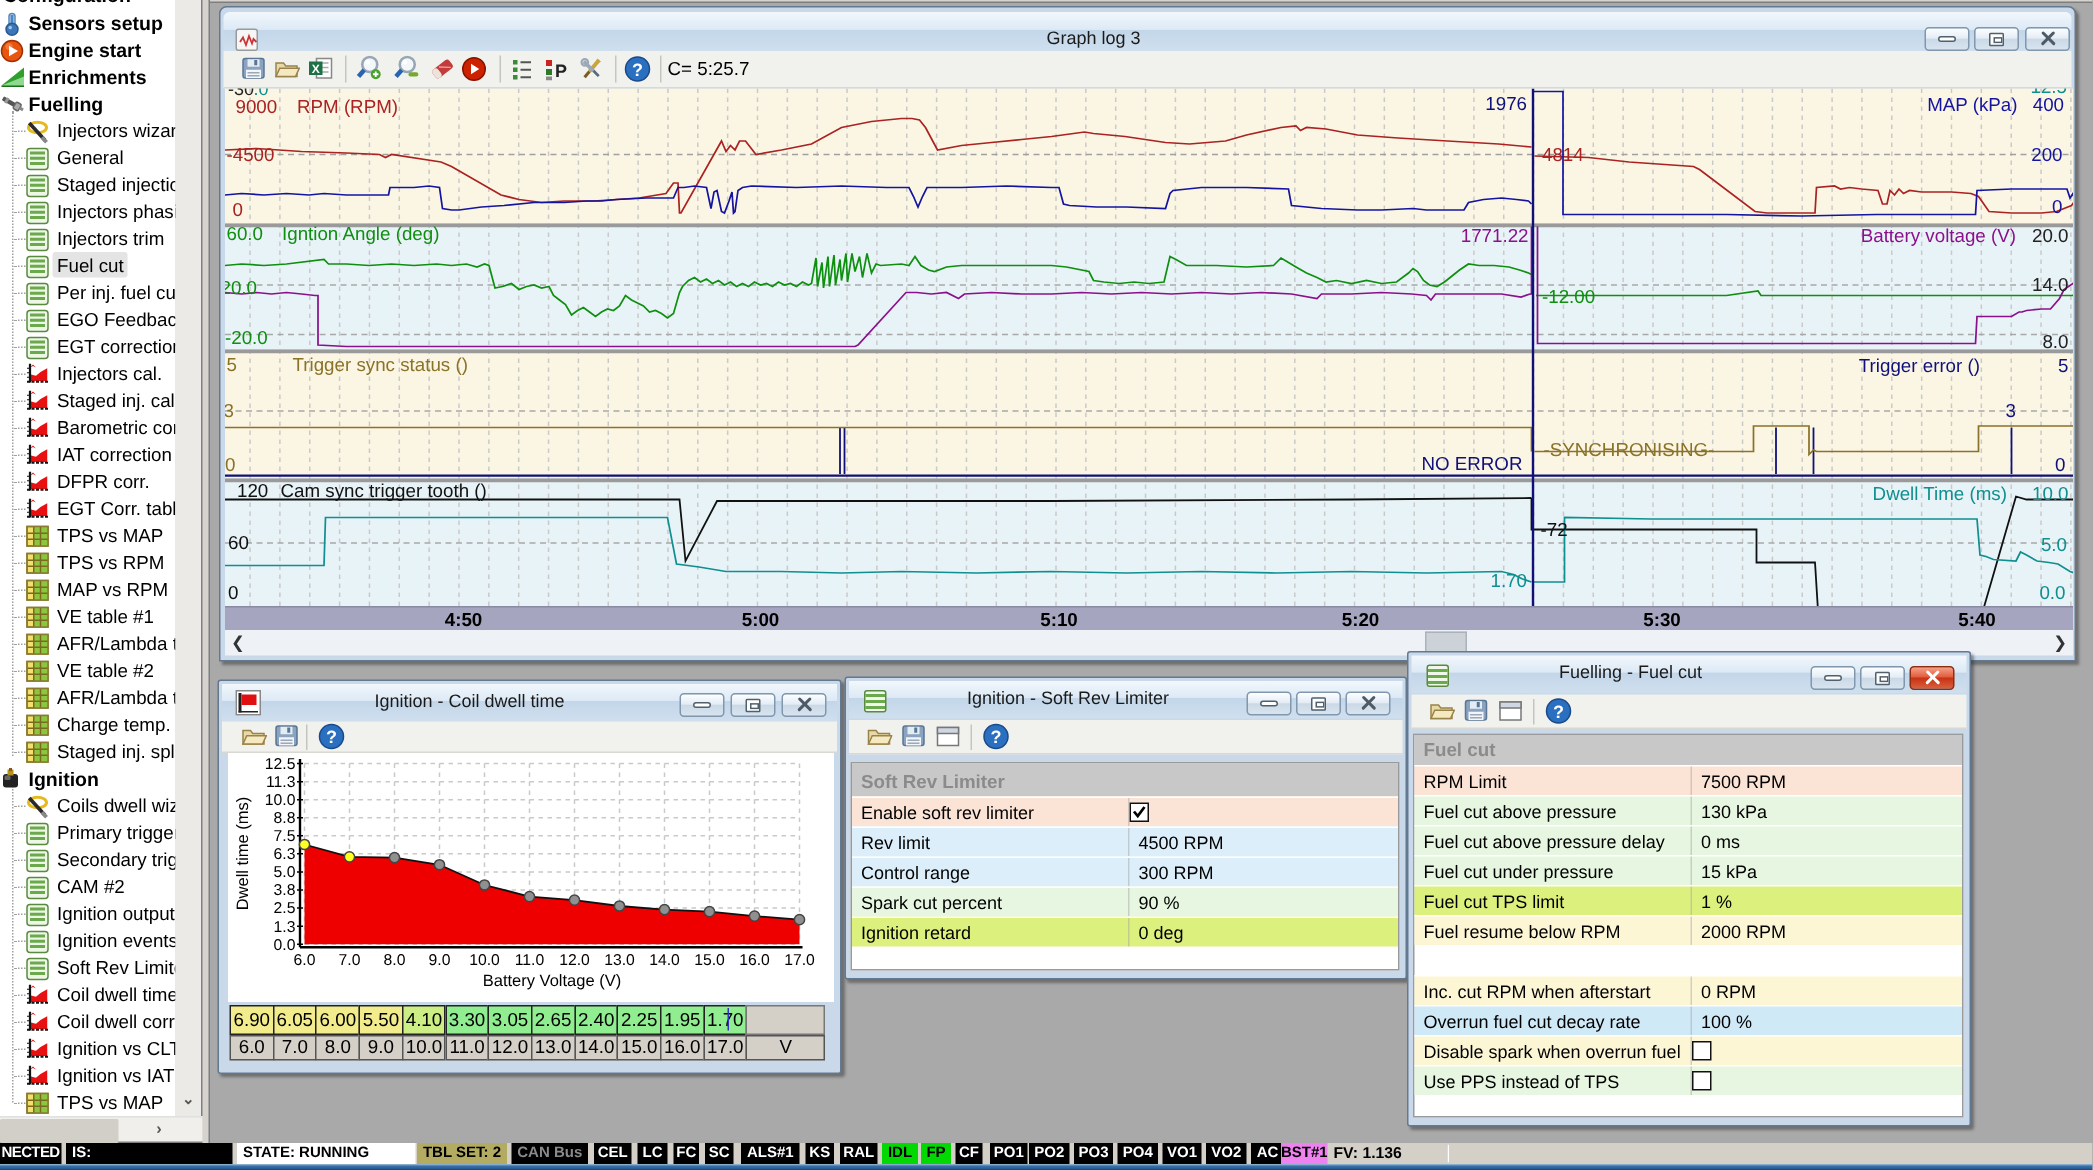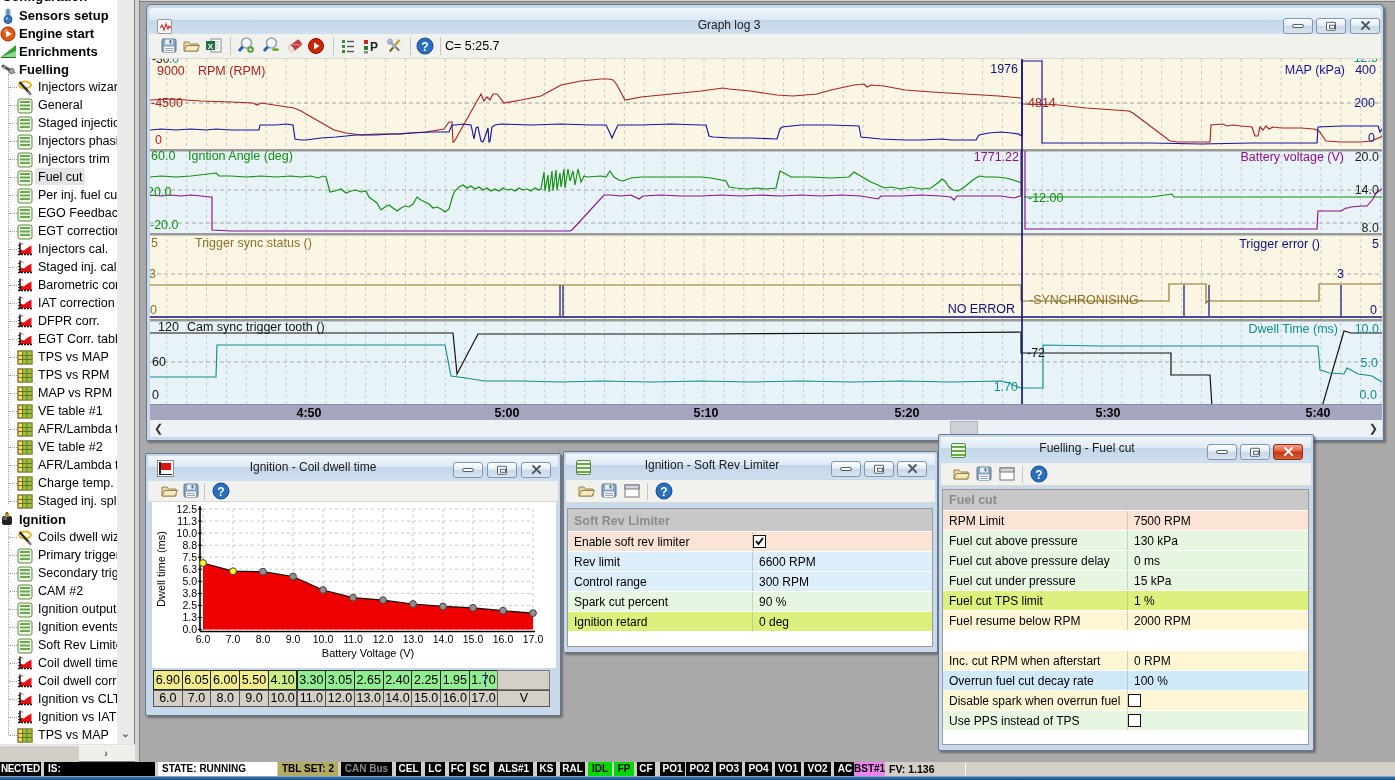--- a/index.html
+++ b/index.html
@@ -851,21 +851,21 @@
       </div>
       <div class="prow" style="top:22px;background:#fbe3d5;">
         <span class="c1">Enable soft rev limiter</span>
         <span class="cbx" style="left:185px;top:3px;"><svg width="11" height="11" viewBox="0 0 11 11">
             <path d="M2 5 L4.5 8 L9 2" fill="none" stroke="#000" stroke-width="1.8"></path>
           </svg></span>
         <span class="pvline" style="left:184px;"></span>
       </div>
       <div class="prow" style="top:42px;background:#dbeefa;">
         <span class="c1">Rev limit</span>
-        <span class="c2" style="left:191px;">6600 RPM</span>
+        <span class="c2" style="left:191px;">4500 RPM</span>
         <span class="pvline" style="left:184px;"></span>
       </div>
       <div class="prow" style="top:62px;background:#dbeefa;">
         <span class="c1">Control range</span>
         <span class="c2" style="left:191px;">300 RPM</span>
         <span class="pvline" style="left:184px;"></span>
       </div>
       <div class="prow" style="top:82px;background:#e6f6e0;">
         <span class="c1">Spark cut percent</span>
         <span class="c2" style="left:191px;">90 %</span>

